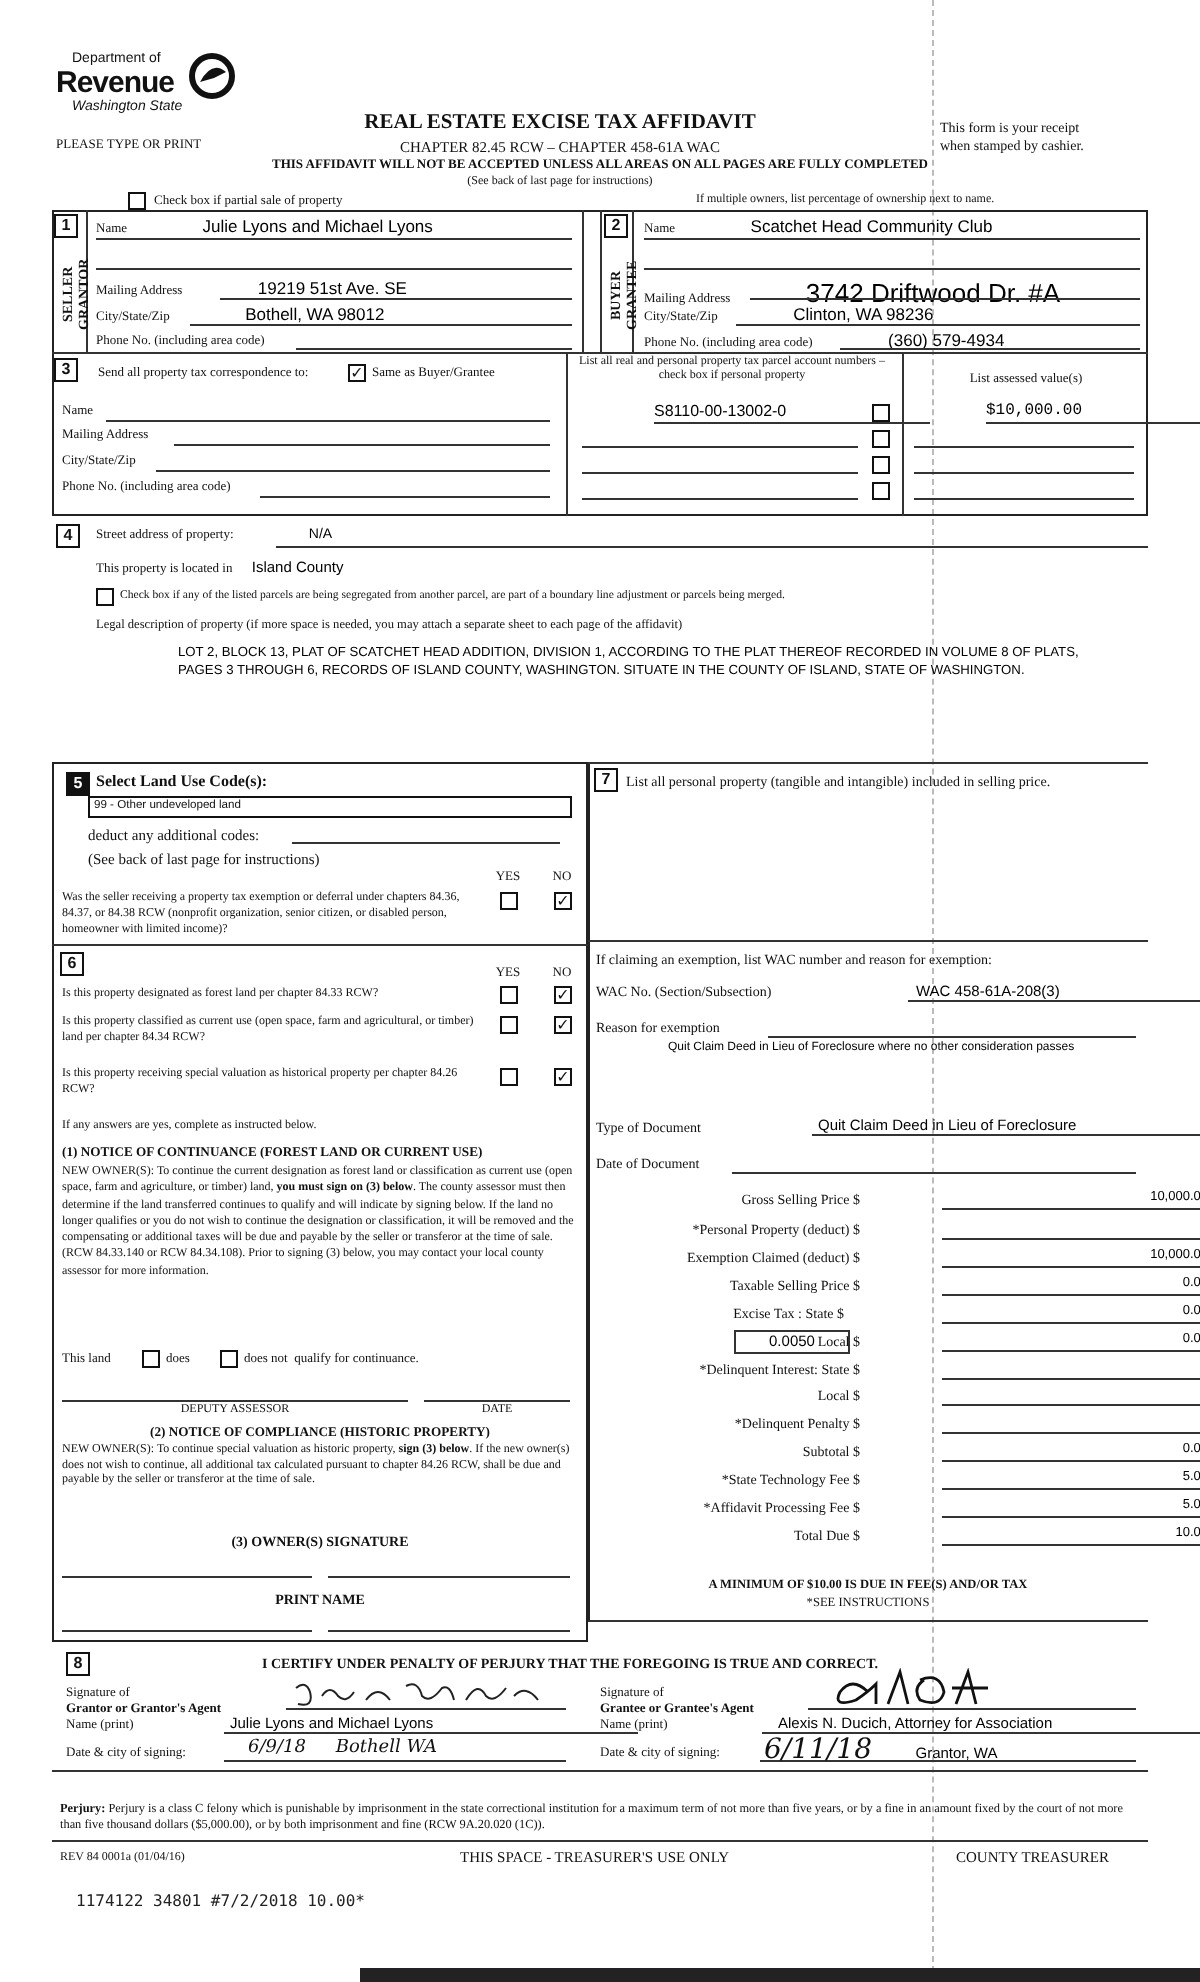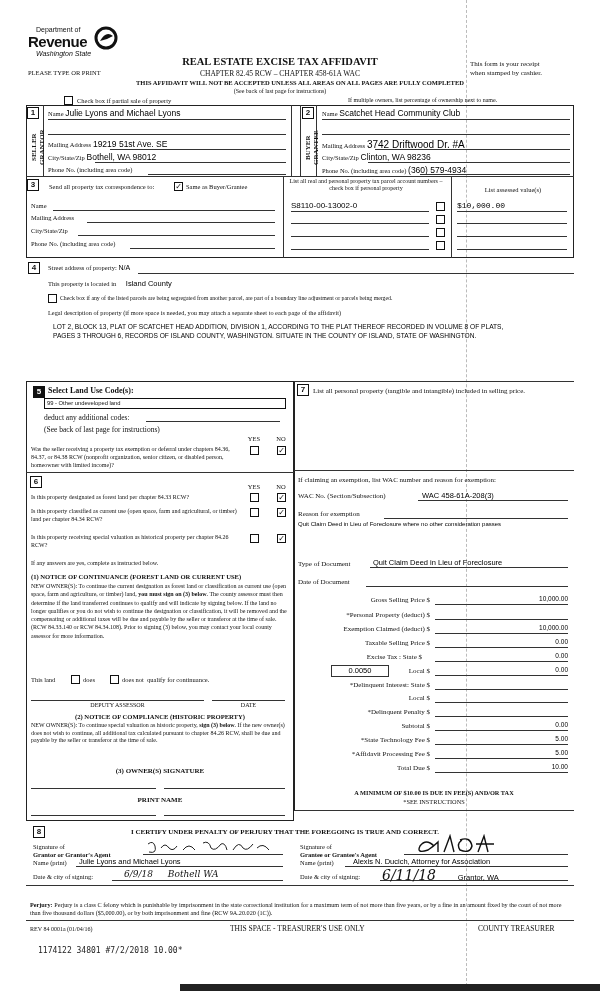--- a/index.html
+++ b/index.html
@@ -1,20 +1,20 @@
 <!DOCTYPE html>
 <html><head>
 <meta charset="utf-8">
 <style>
   * { box-sizing: border-box; margin: 0; padding: 0; }
   html, body { width: 600px; height: 991px; background: #fff; overflow: hidden; }
   body { font-family: "Liberation Serif", serif; color: #111; position: relative; font-size: 7px; line-height: 1.2; }
   .abs { position: absolute; }
   .sans { font-family: "Liberation Sans", sans-serif; }
-  .fill { font-family: "Liberation Sans", sans-serif; color: #000; }
+  .fill { font-family: "Liberation Sans", sans-serif; color: #000; margin-left: 36px; }
   .hline { position: absolute; height: 1px; background: #333; }
   .vline { position: absolute; width: 1px; background: #333; }
   .box { position: absolute; border: 1px solid #222; }
   .badge { position: absolute; width: 12px; height: 12px; border: 1.5px solid #111; font-family: "Liberation Sans", sans-serif; font-weight: bold; font-size: 8px; text-align: center; line-height: 10px; background: #fff; }
   .badge.dark { background: #111; color: #fff; }
   .cb { position: absolute; width: 9px; height: 9px; border: 1px solid #111; background: #fff; font-size: 8px; line-height: 7px; text-align: center; font-family: "DejaVu Sans", sans-serif; }
   .ul { border-bottom: 1px solid #333; }
   .vert { position: absolute; writing-mode: vertical-rl; transform: rotate(180deg); font-size: 7px; text-align: center; line-height: 8px; }
   .b { font-weight: bold; }
   .r { text-align: right; }
@@ -81,21 +81,21 @@
 <div class="vline" style="left:316px;top:105px;height:71px;"></div>
 <div class="vert b" style="left:304px;top:125px;height:45px;"><span>BUYER</span><br><span>GRANTEE</span></div>
 <div class="abs" style="left:322px;top:108px;width:248px;">
   <span style="font-size:6.5px;">Name</span>
   <span class="fill" style="font-size:8.5px;">Scatchet Head Community Club</span>
 </div>
 <div class="hline" style="left:322px;top:119px;width:248px;"></div>
 <div class="hline" style="left:322px;top:134px;width:248px;"></div>
 <div class="abs" style="left:322px;top:139px;">
   <span style="font-size:6.5px;">Mailing Address</span>
-  <span class="fill" style="font-size:10px;">3742 Driftwood Dr. #A</span>
+  <span class="fill" style="font-size:13px;">3742 Driftwood Dr. #A</span>
 </div>
 <div class="hline" style="left:375px;top:149px;width:195px;"></div>
 <div class="abs" style="left:322px;top:152px;">
   <span style="font-size:6.5px;">City/State/Zip</span>
   <span class="fill" style="font-size:8.5px;">Clinton, WA 98236</span>
 </div>
 <div class="hline" style="left:368px;top:162px;width:202px;"></div>
 <div class="abs" style="left:322px;top:165px;">
   <span style="font-size:6.5px;">Phone No. (including area code)</span>
   <span class="fill" style="font-size:8.5px;">(360) 579-4934</span>

